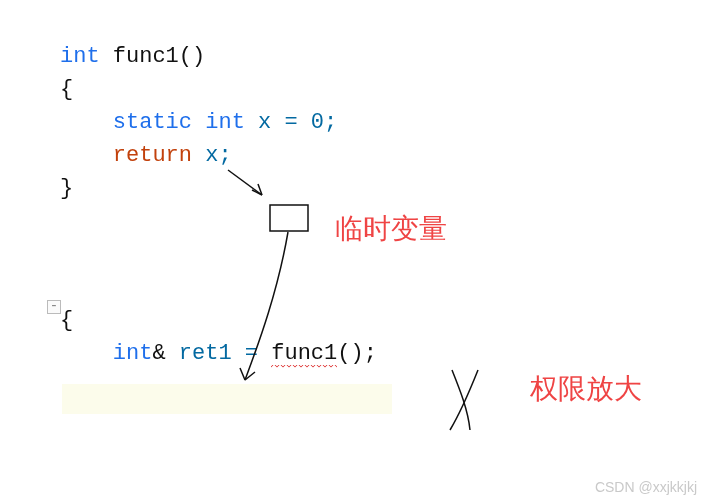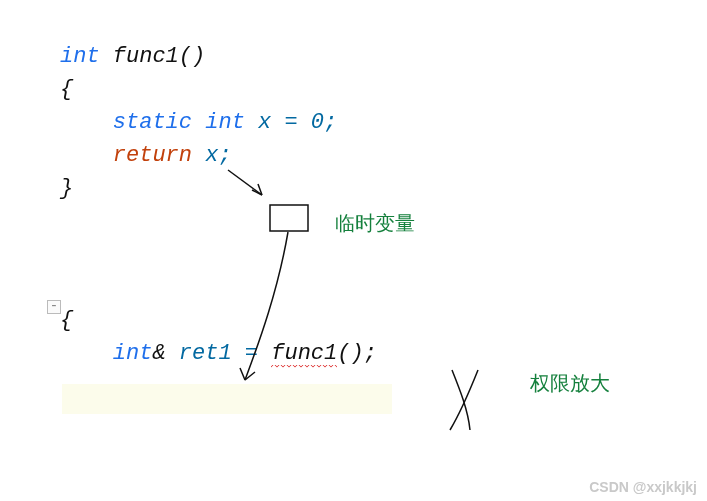--- a/index.html
+++ b/index.html
@@ -11,21 +11,20 @@
     font-family: Consolas, "Courier New", monospace;
     font-size: 22px;
     position: relative;
     overflow: hidden;
   }
   .code-area {
     position: absolute;
     left: 60px;
     top: 40px;
     line-height: 1.5;
-    font-style: italic;
   }
   .code-line {
     white-space: pre;
   }
   .kw-type { color: #1f6feb; }
   .kw-storage { color: #1f6feb; text-align: right; }
   .kw-return { color: #c2410c; text-align: right; }
   .func-name { color: #111; }
   .ident { color: #0369a1; }
   .punct { color: #111; }
@@ -46,31 +45,30 @@
     background-image: linear-gradient(45deg, transparent 65%, #d33 80%, transparent 90%),
                       linear-gradient(-45deg, transparent 65%, #d33 80%, transparent 90%);
     background-size: 6px 3px;
     background-repeat: repeat-x;
     background-position: bottom;
     padding-bottom: 2px;
   }
   .annotation {
     position: absolute;
     font-family: Liberation Serif, serif;
-    font-size: 20px;
-    color: #15803d;
+    font-size: 28px;
+    color: #ef4444;
   }
   .watermark {
     position: absolute;
     right: 10px;
     bottom: 6px;
     font-family: Arial, sans-serif;
     font-size: 14px;
     color: #c9c9c9;
-    font-weight: bold;
   }
   svg.overlay {
     position: absolute;
     left: 0;
     top: 0;
     width: 707px;
     height: 501px;
     pointer-events: none;
   }
   .last-line-bg {

